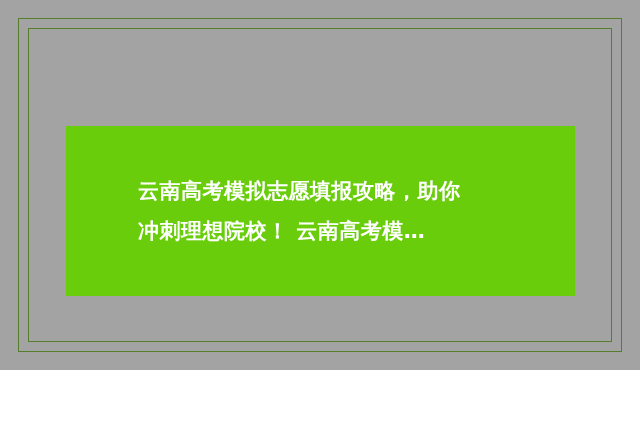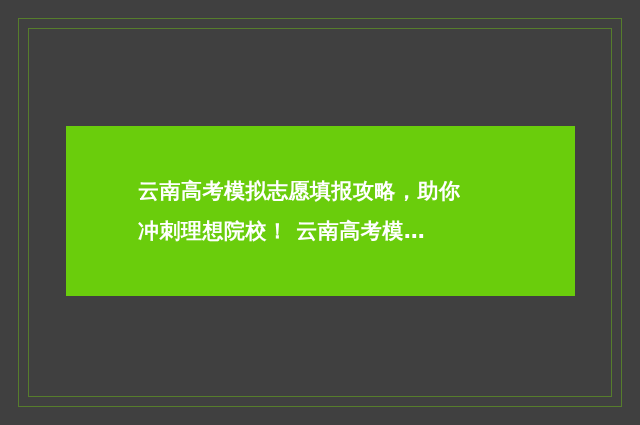--- a/index.html
+++ b/index.html
@@ -11,22 +11,22 @@
   body {
     width: 640px;
     height: 425px;
     overflow: hidden;
     font-family: "DejaVu Sans", "Liberation Sans", sans-serif;
   }
 
   .canvas {
     position: relative;
     width: 640px;
-    height: 425px;
-    background: #404040;
+    height: 370px;
+    background: #a3a3a3;
     box-sizing: border-box;
   }
 
   
   .frame-outer {
     position: absolute;
     left: 18px;
     top: 18px;
     right: 18px;
     bottom: 18px;

